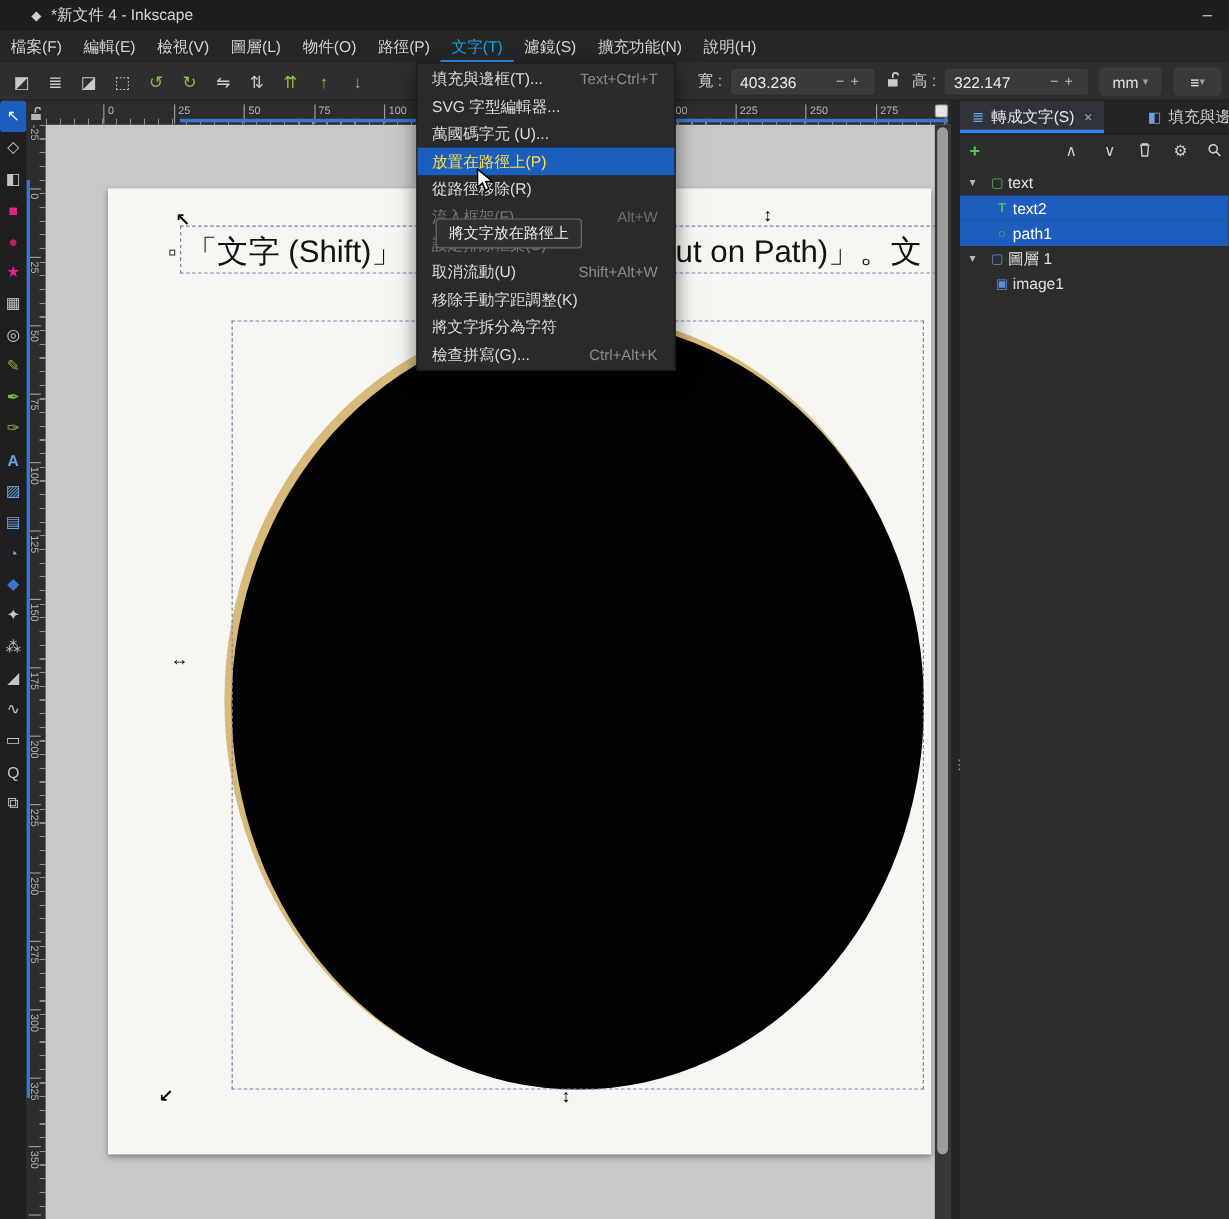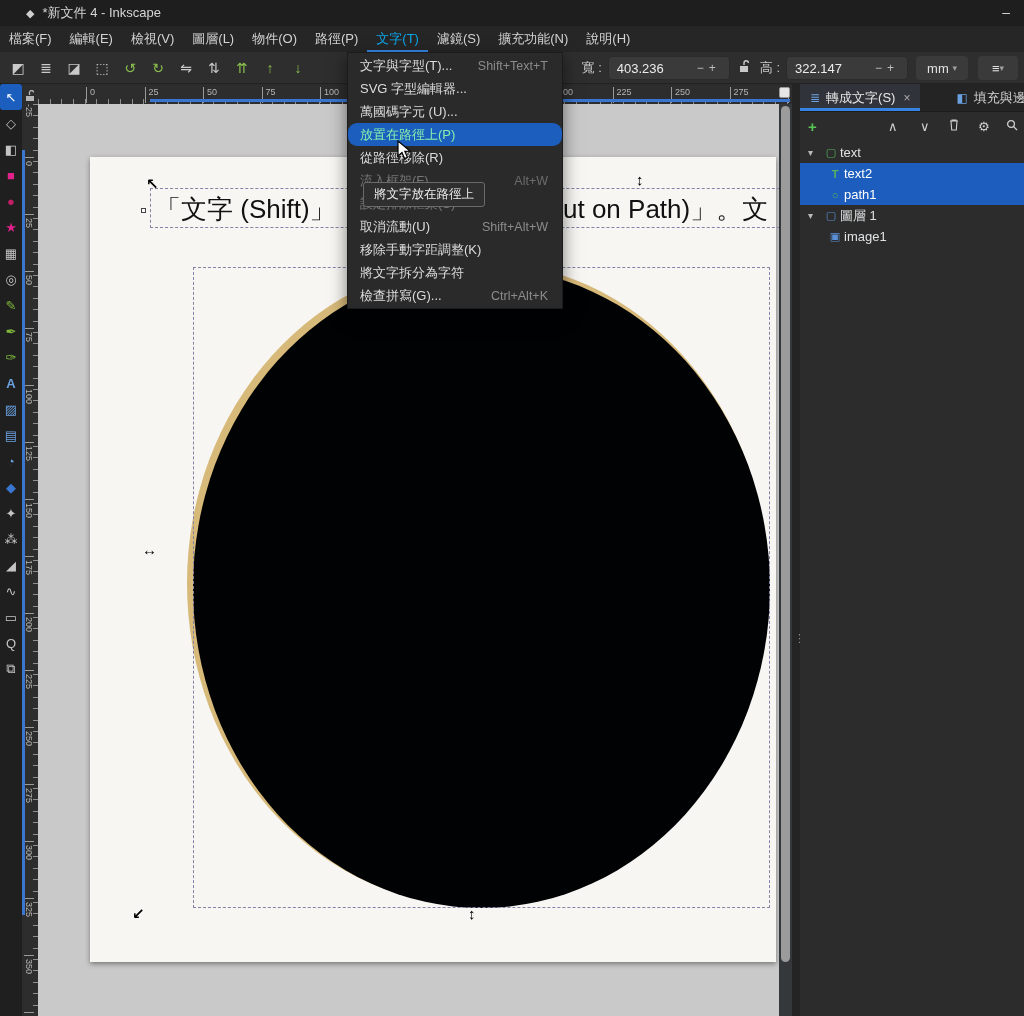--- a/index.html
+++ b/index.html
@@ -76,21 +76,21 @@
   .anchor-sq { position:absolute; left:103px; top:104px; width:5px; height:5px; background:#fff; border:1px solid #444; }
   .cscroll { position:absolute; right:0; top:0; width:13px; height:912px; background:#35383a; }
   .cscroll .thumb { position:absolute; left:2px; top:2px; width:9px; height:856px; background:#9b9b9b; border-radius:5px; }
 
   
   .menu { position:absolute; left:347px; top:52px; width:216px; background:#2a2a2a; border:1px solid #1b1b1b;
           box-shadow:0 6px 16px rgba(0,0,0,.5); z-index:40; padding:1px 0; }
   .menu .item { height:23px; display:flex; align-items:center; justify-content:space-between;
                 padding:0 14px 0 12px; font-size:13px; color:#dcdcdc; white-space:nowrap; }
   .menu .item .sc { color:#8c8c8c; font-size:12.5px; margin-left:16px; }
-  .menu .item.hl { background:#1b5ebe; color:#86efac;border-radius:9px; }
+  .menu .item.hl { background:#1b5ebe; color:#fde047; }
   .menu .item.dis { color:#767676; }
   .menu .item.dis .sc { color:#6c6c6c; }
 
   .tooltip { position:absolute; left:363px; top:182px; z-index:50; background:#2f2f2f; border:1px solid #6a6a6a;
              border-radius:3px; padding:3px 10px; font-size:12.5px; color:#ececec; white-space:nowrap; }
 
   
   .divider { position:absolute; left:792px; top:84px; width:8px; height:932px; background:#242424; }
   .divider .grip { position:absolute; left:2px; top:552px; color:#8a8a8a; font-size:11px; line-height:4px; }
   .dock { position:absolute; left:800px; top:84px; width:224px; height:932px; background:#2c2c2c; overflow:hidden; }
@@ -272,22 +272,22 @@
     <span class="handle" style="left:104px;top:438px;">↔</span>
     <span class="handle" style="left:94px;top:802px;">↙</span>
     <span class="handle" style="left:430px;top:802px;">↕</span>
     <div class="cscroll">
       <div class="thumb"></div>
     </div>
   </div>
 
   <div class="menu">
     <div class="item">
-        <span>文字與字型(T)...</span>
-        <span class="sc">Shift+Text+T</span>
+        <span>填充與邊框(T)...</span>
+        <span class="sc">Text+Ctrl+T</span>
       </div>
     <div class="item">
         <span>SVG 字型編輯器...</span>
         <span class="sc"></span>
       </div>
     <div class="item">
         <span>萬國碼字元 (U)...</span>
         <span class="sc"></span>
       </div>
     <div class="item hl">

